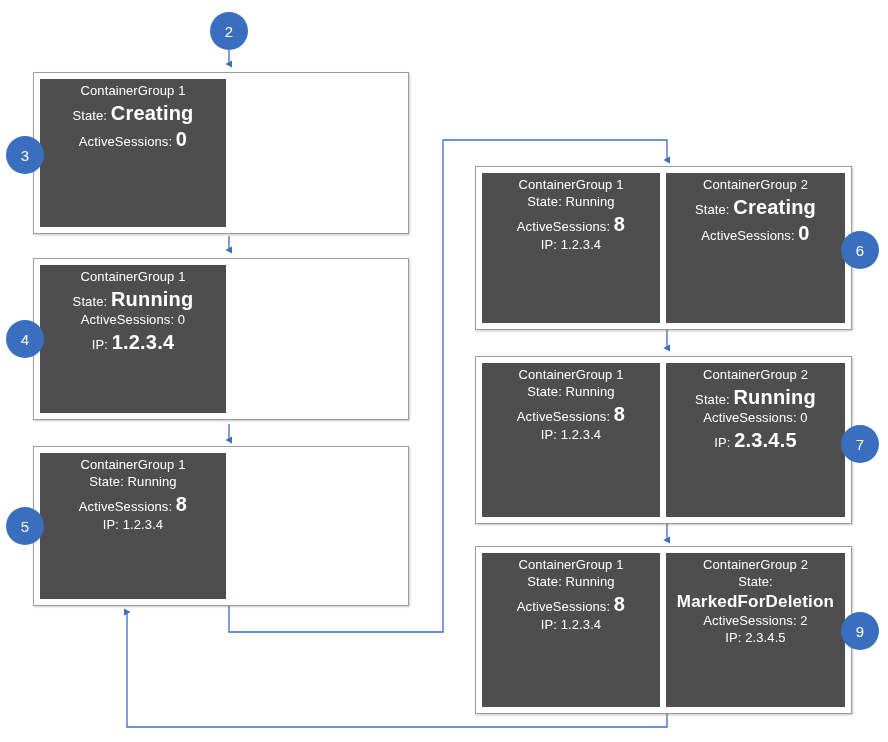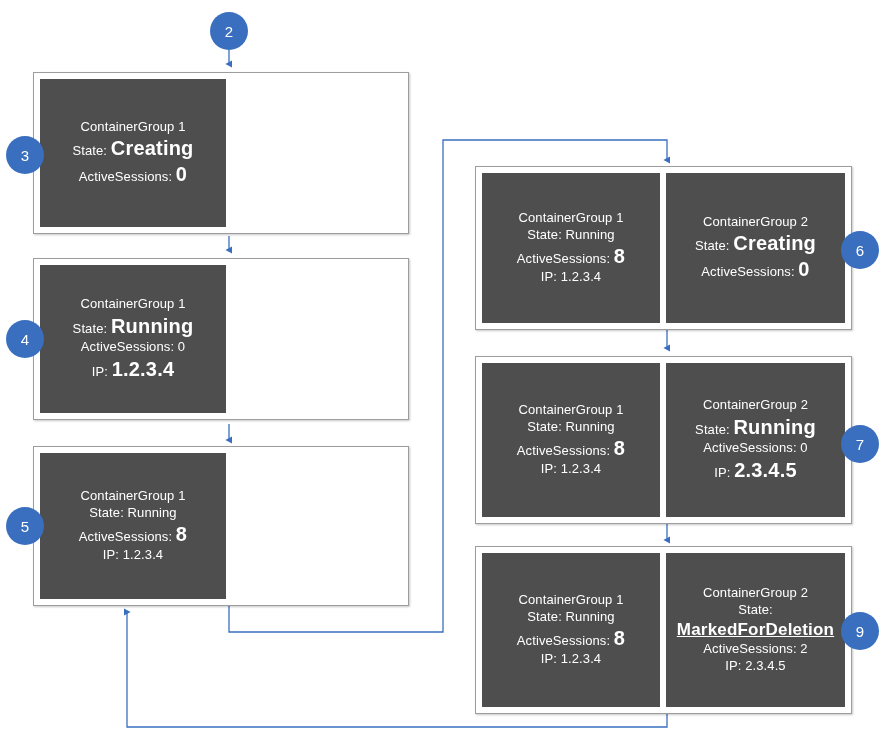--- a/index.html
+++ b/index.html
@@ -43,41 +43,40 @@
   }
 
   
   .cg-card {
     box-sizing: border-box;
     background: #4e4e4e;
     color: #ffffff;
     display: flex;
     flex-direction: column;
     align-items: center;
-    justify-content: center;
+    justify-content: flex-start;
     text-align: center;
     line-height: 1.30;
     font-size: 13px;
     letter-spacing: 0.1px;
     padding: 4px 6px;
   }
   .cg-card .line {
     white-space: nowrap;
   }
   .cg-card .line.wrap {
     white-space: normal;
   }
   .cg-card b {
     font-weight: bold;
     font-size: 20px;
     letter-spacing: 0.2px;
   }
   .cg-card b.big {
     font-size: 17px;
-    text-decoration: underline;
   }
 
   
   .badge {
     position: absolute;
     width: 38px;
     height: 38px;
     border-radius: 50%;
     background: #3a6fbf;
     color: #ffffff;

